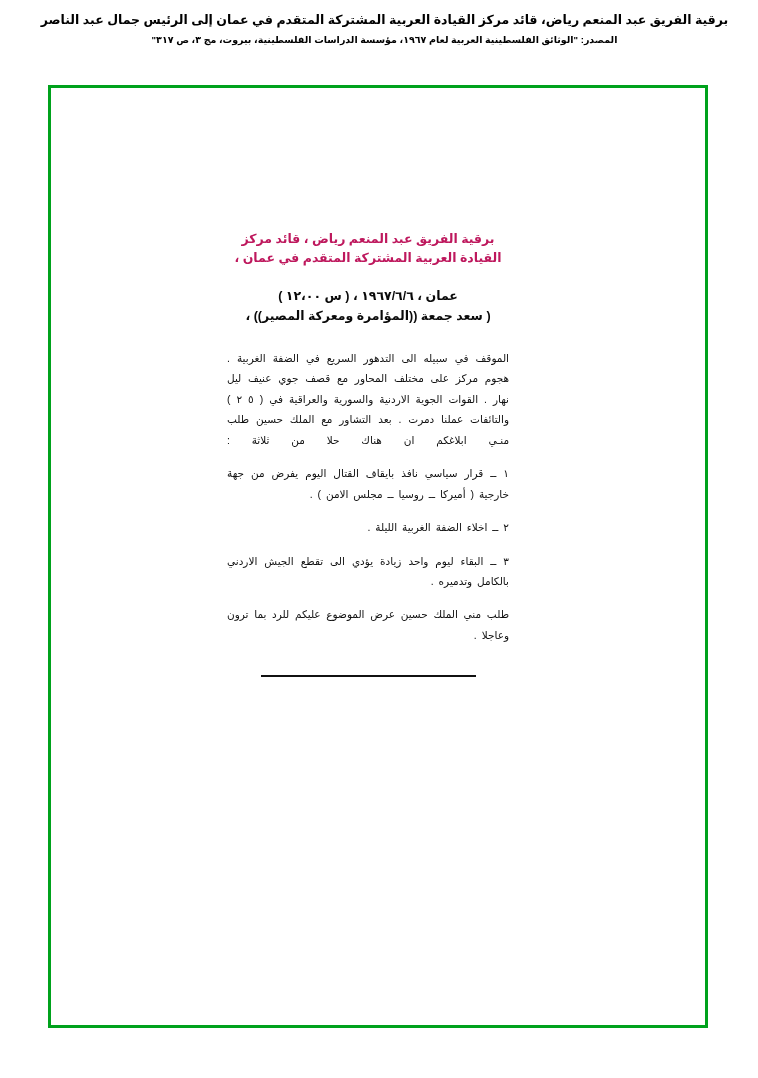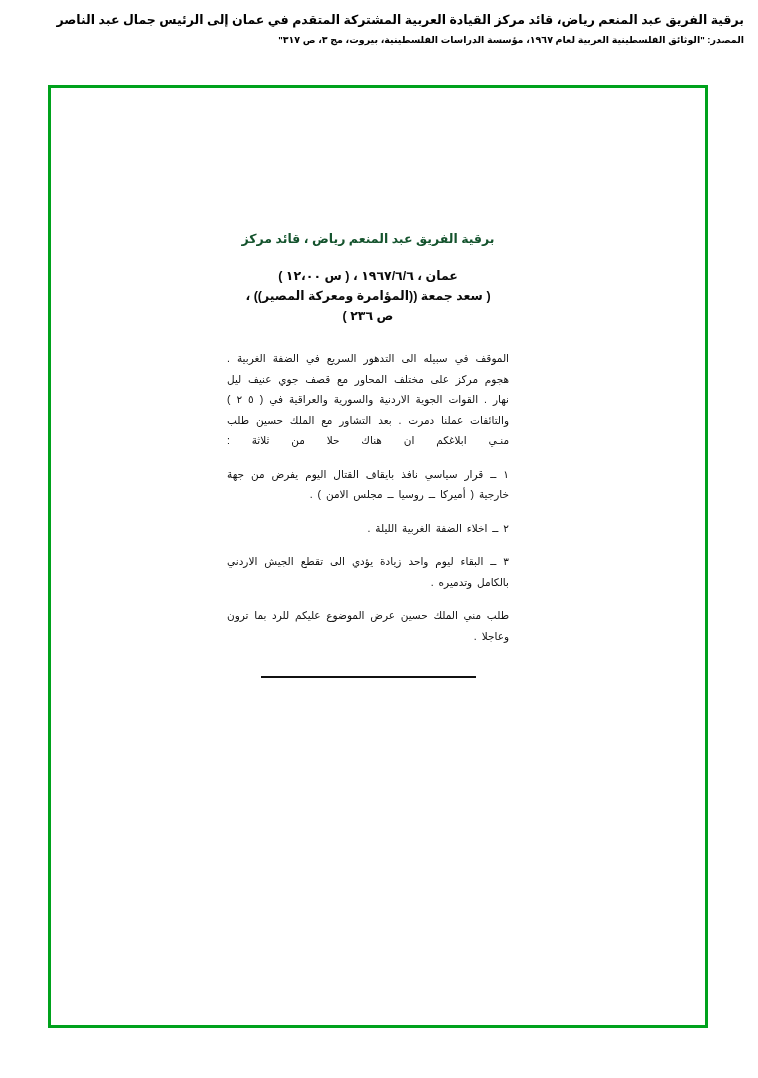--- a/index.html
+++ b/index.html
@@ -13,22 +13,22 @@
     font-family: "Liberation Serif", "DejaVu Serif", serif;
     color: #000000;
     position: relative;
     overflow: hidden;
   }
 
   
   .doc-header {
     width: 100%;
     box-sizing: border-box;
-    padding: 12px 14px 0 14px;
-    text-align: right;
+    padding: 12px 3px 0 14px;
+    text-align: center;
     direction: rtl;
   }
   .doc-header .title-line {
     font-family: "Liberation Sans", "DejaVu Sans", sans-serif;
     font-weight: bold;
     font-size: 12.5px;
     line-height: 1.35;
     letter-spacing: 0;
     color: #000;
     white-space: nowrap;
@@ -72,21 +72,21 @@
     direction: rtl;
     text-align: right;
   }
 
   .headnote {
     font-family: "Liberation Sans", "DejaVu Sans", sans-serif;
     font-weight: bold;
     font-size: 12.5px;
     line-height: 1.55;
     text-align: center;
-    color: #14532d;
+    color: #be185d;
   }
 
   .refnote {
     font-family: "Liberation Sans", "DejaVu Sans", sans-serif;
     font-weight: bold;
     font-size: 12.5px;
     line-height: 1.6;
     text-align: center;
     color: #0a0a0a;
     margin-top: 17px;
@@ -131,26 +131,26 @@
   <div class="title-line">برقية الفريق عبد المنعم رياض، قائد مركز القيادة العربية المشتركة المتقدم في عمان إلى الرئيس جمال عبد الناصر</div>
   <div class="source-line">المصدر: "الوثائق الفلسطينية العربية لعام ١٩٦٧، مؤسسة الدراسات الفلسطينية، بيروت، مج ٣، ص ٣١٧"</div>
 </div>
 
 <div class="page-frame">
   <div class="scan-area">
     <div class="scan-col">
 
       <div class="headnote">
         <div>برقية الفريق عبد المنعم رياض ، قائد مركز</div>
+        <div>القيادة العربية المشتركة المتقدم في عمان ،</div>
       </div>
 
       <div class="refnote">
         <div>عمان ، ١٩٦٧/٦/٦ ، ( س ١٢،٠٠ )</div>
         <div>( سعد جمعة ((المؤامرة ومعركة المصير)) ،</div>
-        <div>ص ٢٣٦ )</div>
       </div>
 
       <div class="body-text">
         <p class="just">الموقف في سبيله الى التدهور السريع في الضفة الغربية . هجوم مركز على مختلف المحاور مع قصف جوي عنيف ليل نهار . القوات الجوية الاردنية والسورية والعراقية في ( ٥ ٢ ) والتائفات عملنا دمرت . بعد التشاور مع الملك حسين طلب منـي ابلاغكم ان هناك حلا من ثلاثة :</p>
         <p class="numbered">١ ــ قرار سياسي نافذ بايقاف القتال اليوم يفرض من جهة خارجية ( أميركا ــ روسيا ــ مجلس الامن ) .</p>
         <p class="numbered">٢ ــ اخلاء الضفة الغربية الليلة .</p>
         <p class="numbered">٣ ــ البقاء ليوم واحد زيادة يؤدي الى تقطع الجيش الاردني بالكامل وتدميره .</p>
         <p class="numbered last">طلب مني الملك حسين عرض الموضوع عليكم للرد بما ترون وعاجلا .</p>
       </div>
 

